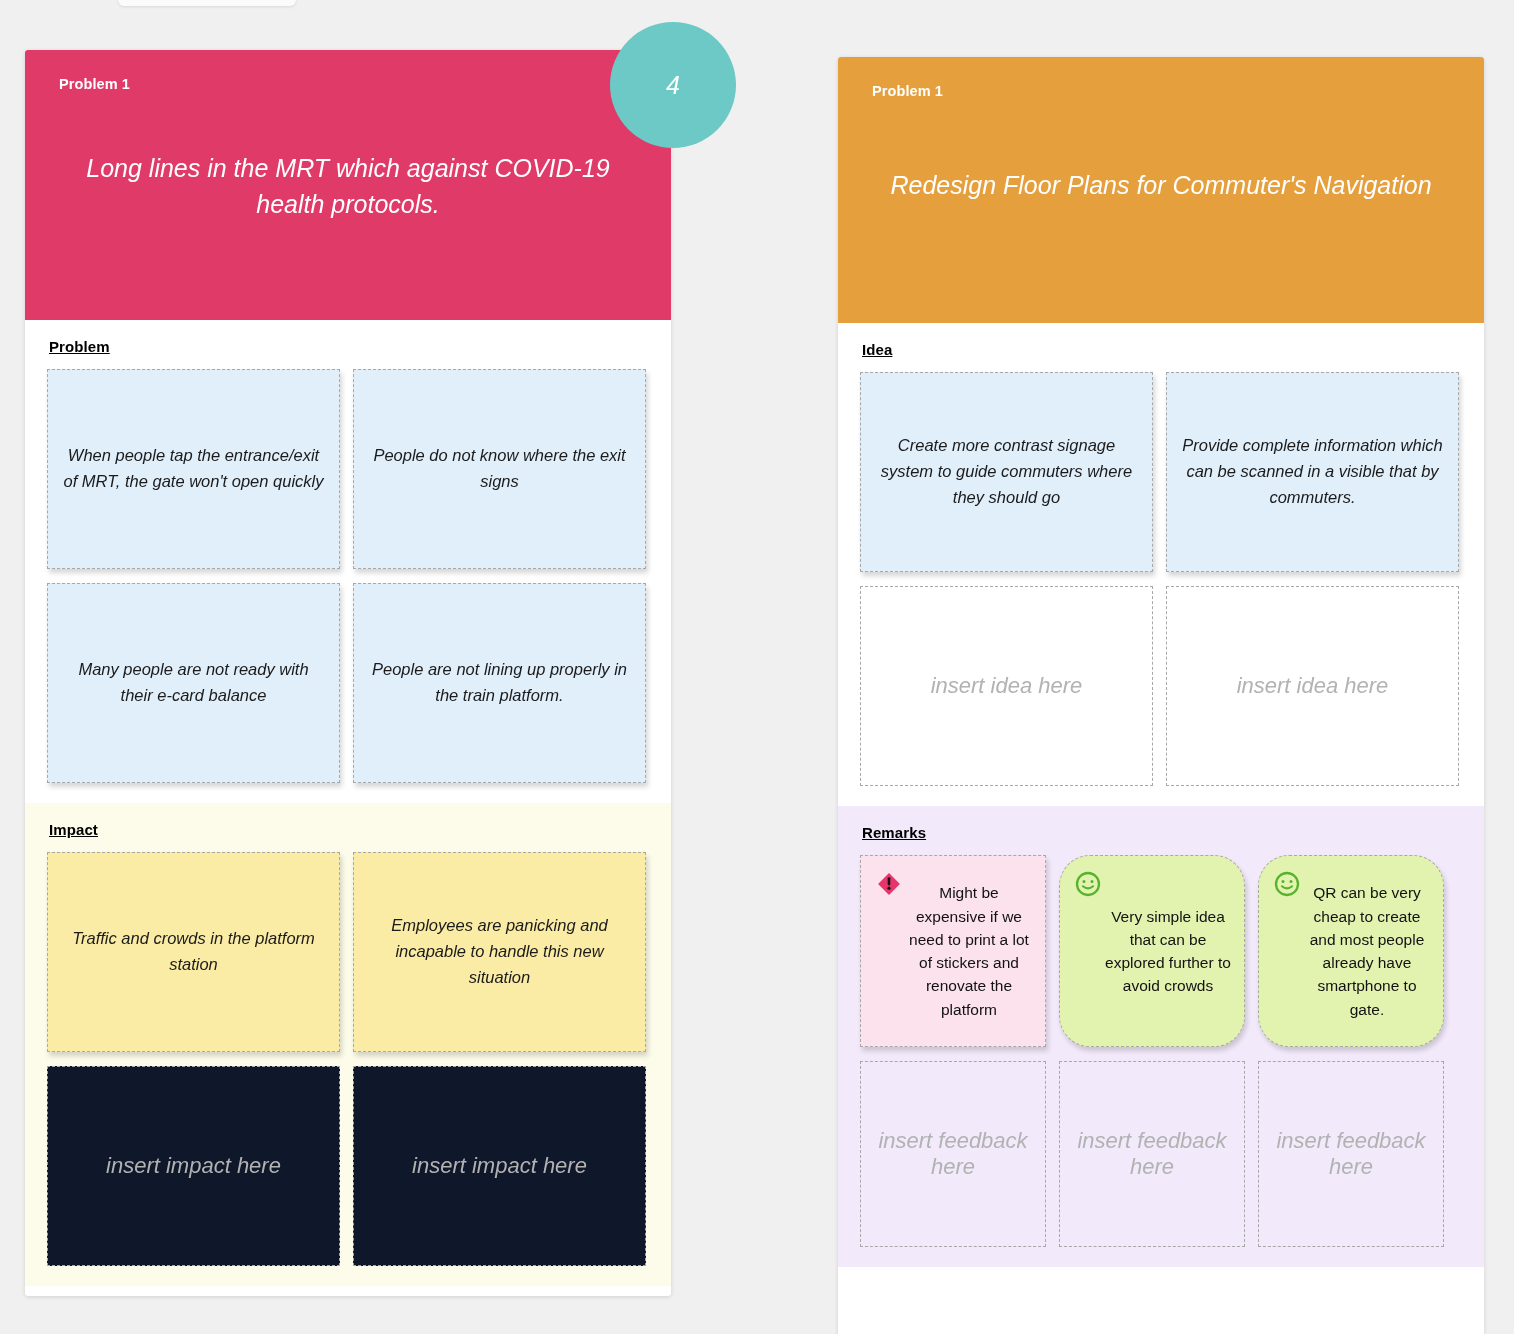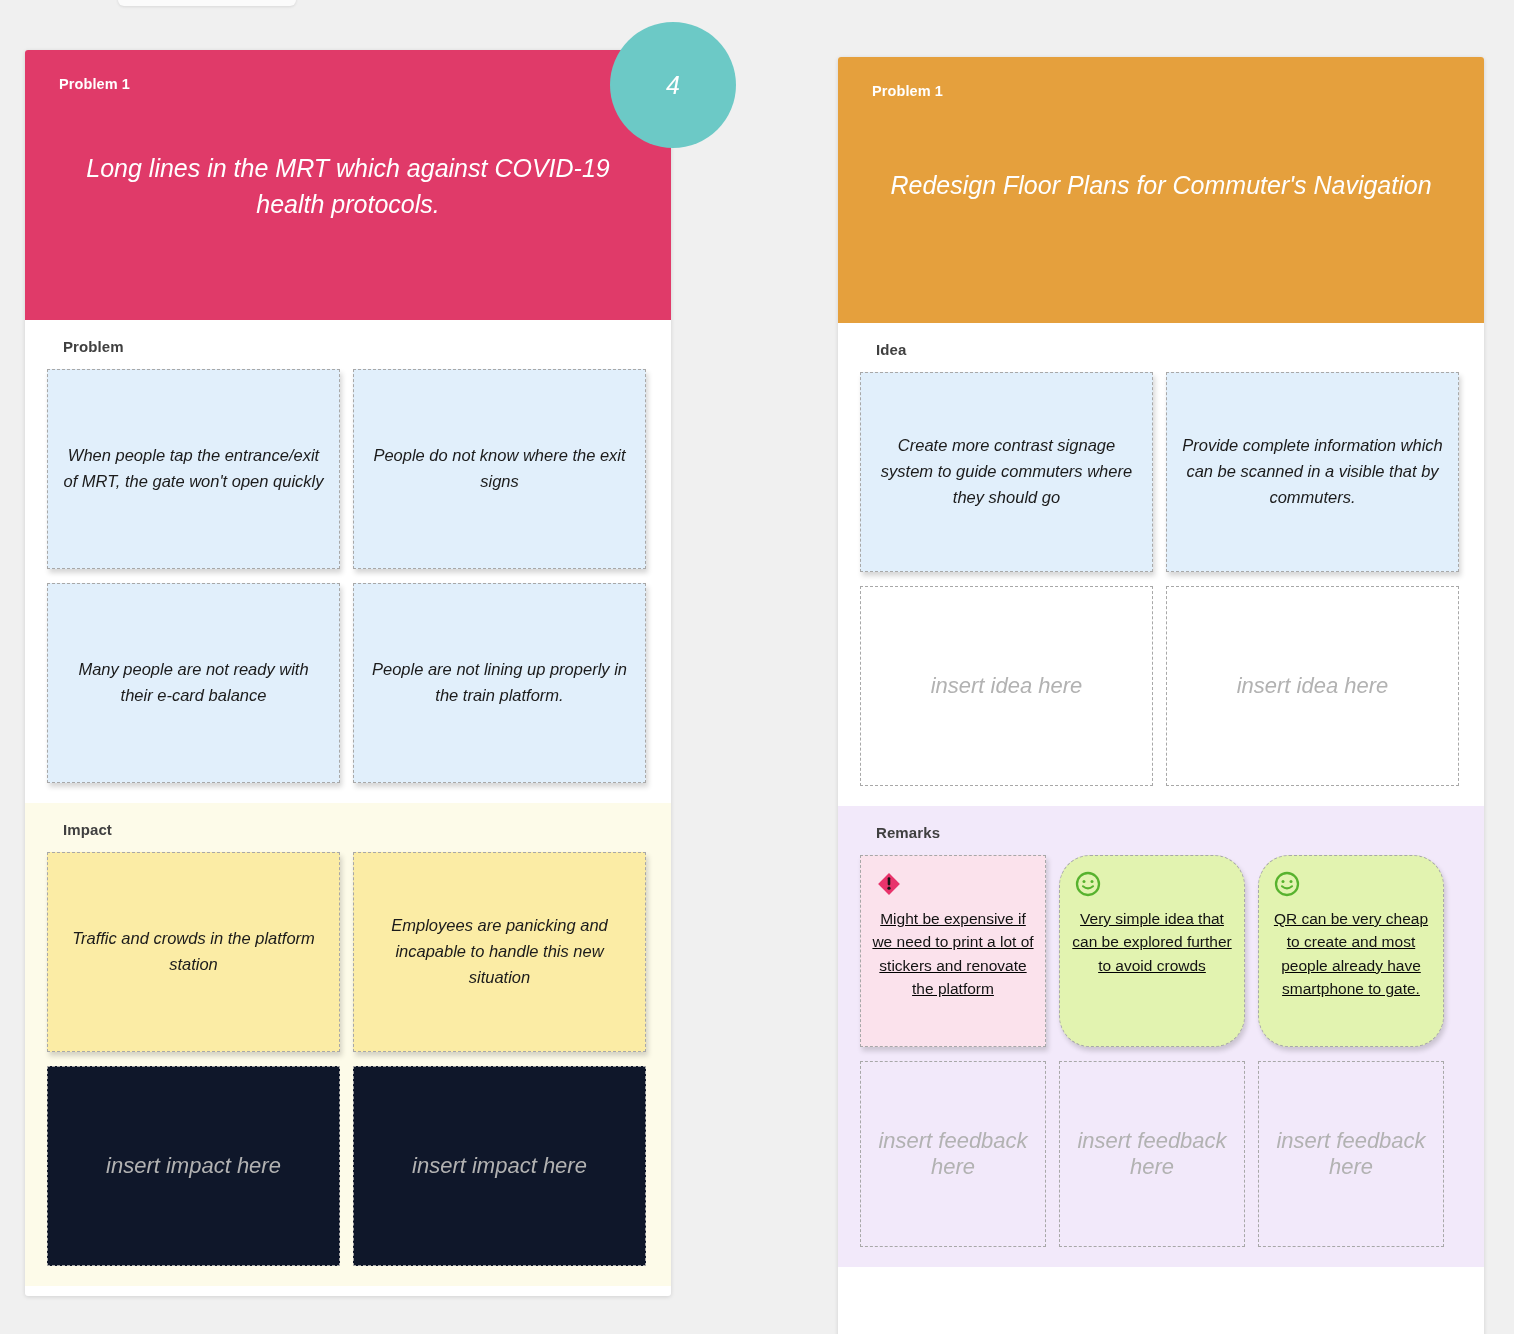--- a/index.html
+++ b/index.html
@@ -47,22 +47,22 @@
     display:flex;align-items:center;justify-content:center;
     color:#ffffff;font-style:italic;font-size:25px;z-index:6;
   }
 
   .section{box-sizing:border-box;padding:18px 22px 20px 22px;width:100%;}
   .sec-white{background:#ffffff;}
   .sec-cream{background:#fdfbe9;}
   .sec-lavender{background:#f2e9fa;}
 
   .section-title{
-    font-size:15px;font-weight:bold;color:#404040;
-    margin:0 0 14px 16px;letter-spacing:.1px;
+    font-size:15px;font-weight:bold;color:#000000;
+    margin:0 0 14px 2px;letter-spacing:.1px;text-decoration:underline;
   }
 
   .note-grid{display:flex;flex-wrap:wrap;gap:14px 13px;}
   .note{
     box-sizing:border-box;
     border:1px dashed #a8a8a8;
     display:flex;align-items:center;justify-content:center;
     text-align:center;padding:12px 14px;
   }
   .note.filled{box-shadow:2px 4px 5px rgba(0,0,0,.16);}
@@ -72,22 +72,22 @@
   
   .g2 .note{width:293px;height:200px;}
   .blue{background:#e1effb;}
   .yellow{background:#fbeca5;}
   .empty-cream{background:#0f172a;}
   .empty-white{background:#ffffff;}
 
   
   .g3 .note{width:186px;height:192px;}
   .remark{
-    flex-direction:column;align-items:center;justify-content:flex-start;
-    padding:13px 11px;position:relative;text-decoration:underline;
+    flex-direction:row;align-items:center;justify-content:flex-start;
+    padding:13px 11px;position:relative;
   }
   .remark .r-txt{
     font-size:15.5px;line-height:1.5;color:#121212;font-style:normal;
     text-align:center;
   }
   .pinknote{background:#fbe2ec;}
   .greennote{background:#e2f3b0;border-radius:31px;}
   .empty-lav{background:#f2e9fa;}
   .g3 .note.empty-lav{height:186px;}
 

